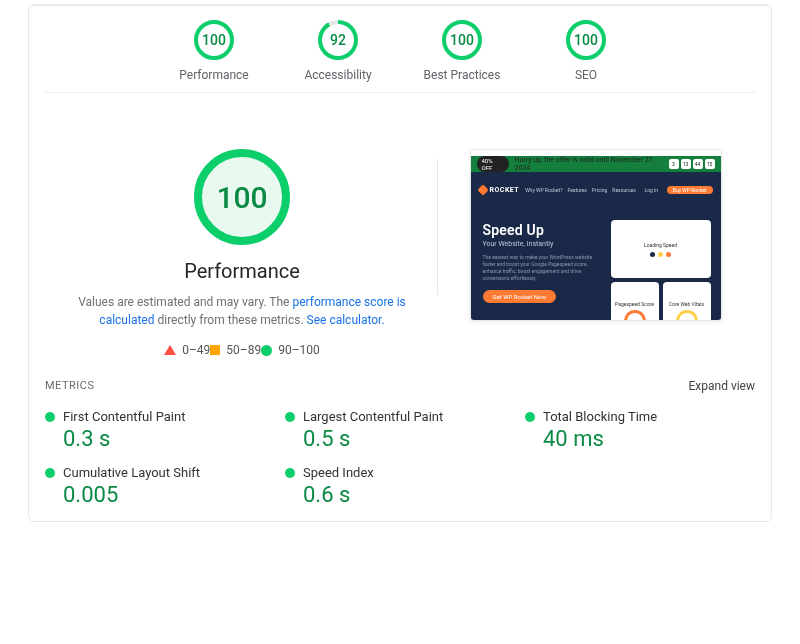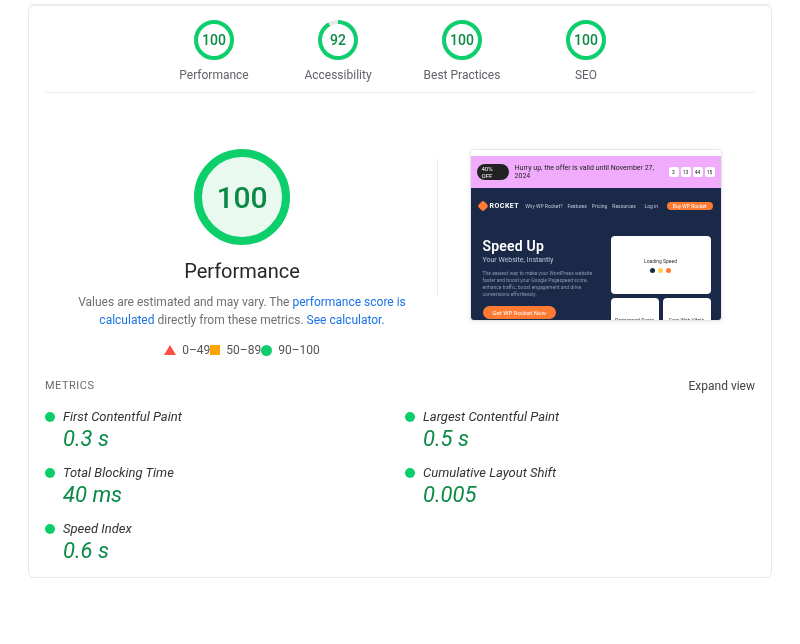--- a/index.html
+++ b/index.html
@@ -219,23 +219,23 @@
     box-shadow: 0 1px 4px rgba(0,0,0,0.08);
     font-size: 7px;
     color: #fff;
     background: #fff;
   }
   .sshot-top {
     background: #fff;
     height: 6px;
   }
   .sshot-banner {
-    background: #f0abfc;
+    background: #15803d;
     color: #222;
-    height: 32px;
+    height: 16px;
     display: flex;
     align-items: center;
     padding: 0 6px;
     gap: 6px;
   }
   .sshot-pill {
     background: #222;
     color: #fff;
     border-radius: 8px;
     padding: 1px 5px;
@@ -373,25 +373,24 @@
     color: #6a6a6a;
   }
   .expand {
     font-size: 12px;
     color: #444;
     letter-spacing: 0;
     cursor: pointer;
   }
   .metrics-grid {
     display: grid;
-    grid-template-columns: 1fr 1fr;
+    grid-template-columns: 1fr 1fr 1fr;
     column-gap: 10px;
     row-gap: 0px;
     padding: 0 16px 0 16px;
-    font-style: italic;
   }
   .metric {
     padding: 8px 0 6px 0;
   }
   .metric-row1 {
     display: flex;
     align-items: center;
     gap: 8px;
     font-size: 13px;
     color: #333;

